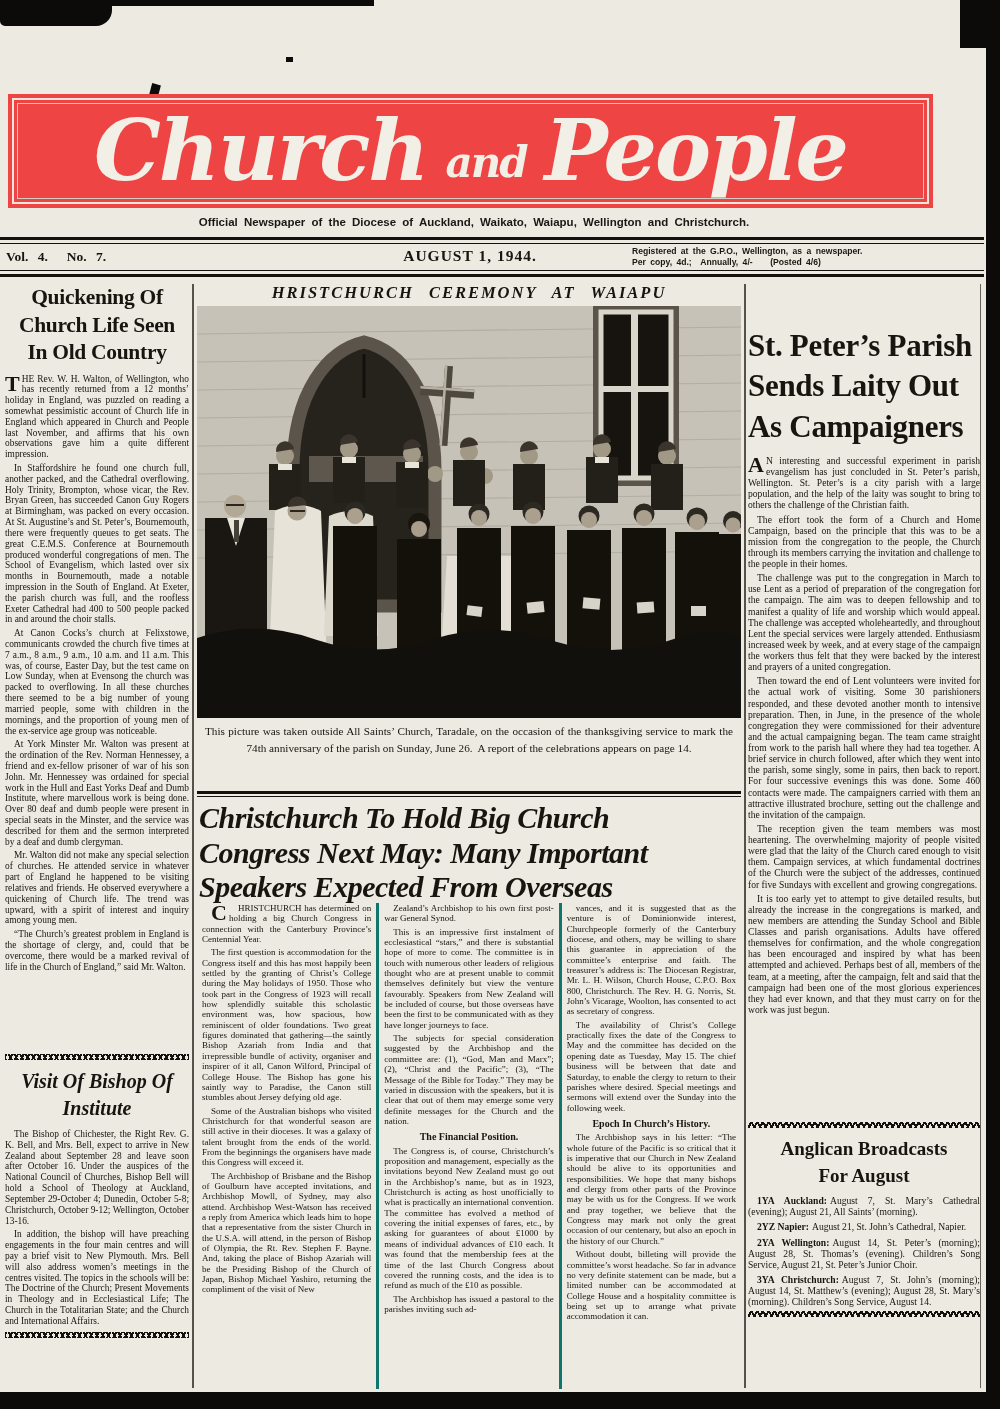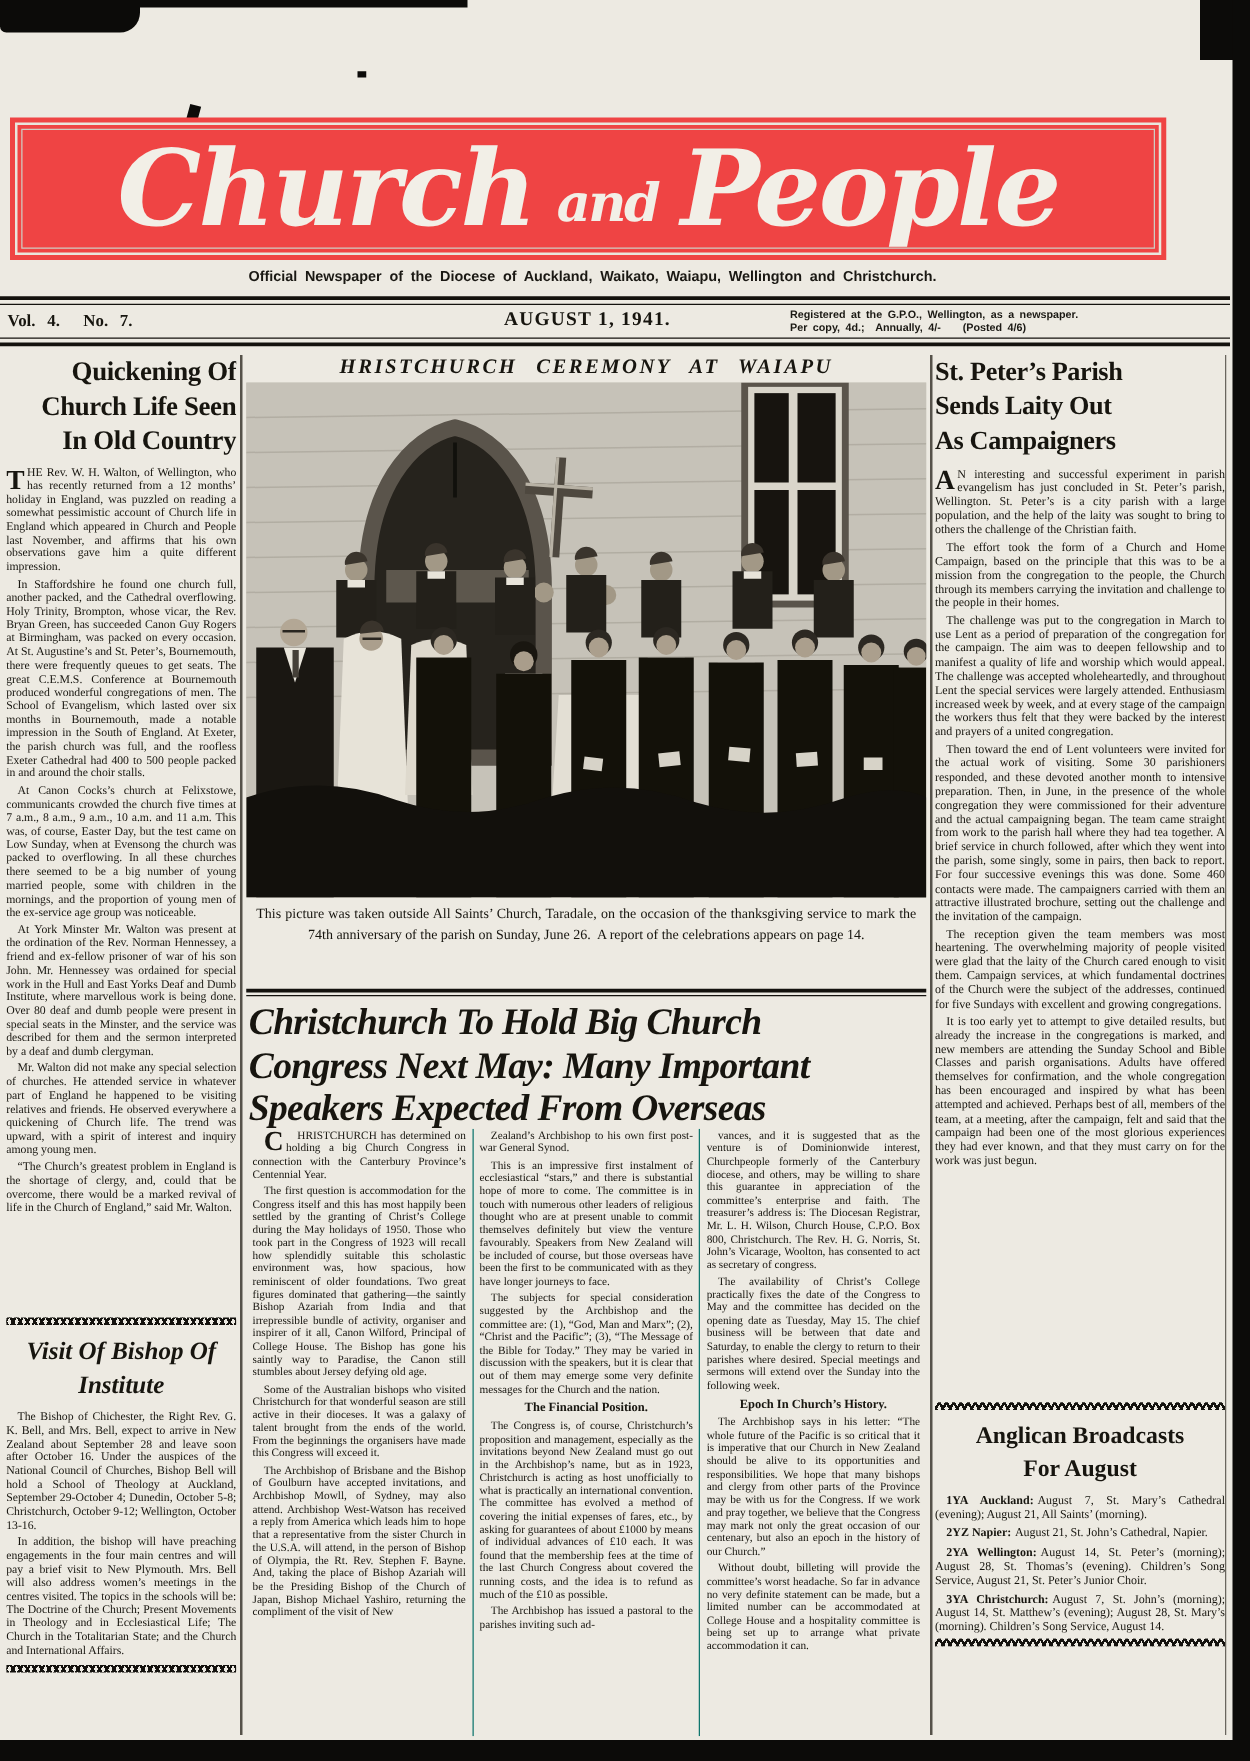--- a/index.html
+++ b/index.html
@@ -42,41 +42,41 @@
   .vol{position:absolute;left:6px;top:249px;font-weight:bold;font-size:13.5px;word-spacing:6px;}
   .dateline{position:absolute;left:0;top:247px;width:940px;text-align:center;font-weight:bold;
             font-size:15.5px;letter-spacing:1px;}
   .reg{position:absolute;left:632px;top:246px;width:320px;font-family:"Liberation Sans",sans-serif;
        font-weight:bold;font-size:8.6px;line-height:1.3;color:#1a1813;word-spacing:2px;}
   
   .col{position:absolute;overflow:hidden;text-align:justify;}
   .col p{margin:0 0 3px 0;text-indent:9px;}
   p.lead{text-indent:0;}
   .dc{float:left;font-size:22px;line-height:18px;font-weight:bold;margin:1px 2px 0 0;}
-  .h-left{font-weight:bold;font-size:21.5px;line-height:1.28;text-align:right;margin-bottom:7px;
+  .h-left{font-weight:bold;font-size:21.5px;line-height:1.28;text-align:center;margin-bottom:7px;
           letter-spacing:-0.3px;}
-  .h-right{font-weight:bold;font-size:21px;line-height:1.3;text-align:left;margin-bottom:8px;
-           letter-spacing:-0.3px;}
+  .h-right{font-weight:bold;font-size:31px;line-height:1.3;text-align:left;margin-bottom:8px;
+           letter-spacing:-0.3px;margin-top:42px;}
   .h-line{display:block;}
   .leftbody{font-size:9.4px;line-height:1.15;}
   .rightbody{font-size:9.6px;line-height:1.16;}
   .centerbody{font-size:9px;line-height:1.15;}
   
   .photo-header{position:absolute;left:197px;top:283px;width:544px;text-align:center;
                 font-style:italic;font-weight:bold;font-size:16.5px;letter-spacing:2px;
                 word-spacing:9px;}
   .photo-wrap{position:absolute;left:197px;top:306px;width:544px;height:412px;background:#c6c2b8;}
   .caption{position:absolute;left:205px;top:723px;width:528px;font-size:11.2px;line-height:1.5;
            text-align:justify;text-align-last:center;}
   .h-center{position:absolute;left:199px;top:801px;width:540px;font-style:italic;font-weight:bold;
             font-size:30px;line-height:1.15;letter-spacing:-0.5px;}
   .c-article{position:absolute;left:197px;top:903px;width:544px;height:486px;display:flex;
              overflow:hidden;}
   .ccol{width:181px;padding:0 5px;text-align:justify;overflow:hidden;}
-  .ccol + .ccol{border-left:1px solid #0f766e;}
+  .ccol + .ccol{border-left:3px solid #0f766e;}
   .ccol p{margin:0 0 3px 0;text-indent:9px;}
   .subhead{font-weight:bold;text-align:center;font-size:10px;text-indent:0 !important;
            margin:5px 0 3px 0 !important;}
   
   .zz{height:6px;background:
       repeating-linear-gradient(60deg,#14120e 0 2px,transparent 2px 5px),
       repeating-linear-gradient(-60deg,#14120e 0 2px,transparent 2px 5px);margin:2px 0;}
   .h-chich{font-style:italic;font-weight:bold;font-size:20px;line-height:1.35;text-align:center;
            margin:8px 0 7px 0;}
   .h-bcast{font-weight:bold;font-size:19px;line-height:1.4;text-align:center;margin:8px 0 6px 0;}
@@ -104,21 +104,21 @@
       <span class="np-big">Church</span>
       <span class="np-and">and</span>
       <span class="np-big">People</span>
     </div>
   </div>
   <div class="subtitle">Official Newspaper of the Diocese of Auckland, Waikato, Waiapu, Wellington and Christchurch.</div>
 
   <div class="hr hrA1"></div>
   <div class="hr hrA2"></div>
   <div class="vol">Vol. 4.&nbsp;&nbsp;No. 7.</div>
-  <div class="dateline">AUGUST 1, 1941.</div>
+  <div class="dateline">AUGUST 1, 1944.</div>
   <div class="reg">
     <div>Registered at the G.P.O., Wellington, as a newspaper.</div>
     <div>Per copy, 4d.;&nbsp; Annually, 4/-&nbsp;&nbsp;&nbsp;&nbsp;(Posted 4/6)</div>
   </div>
   <div class="hr hrB1"></div>
   <div class="hr hrB2"></div>
 
   <div class="vr vr1"></div>
   <div class="vr vr2"></div>
   <div class="vr vr3"></div>

